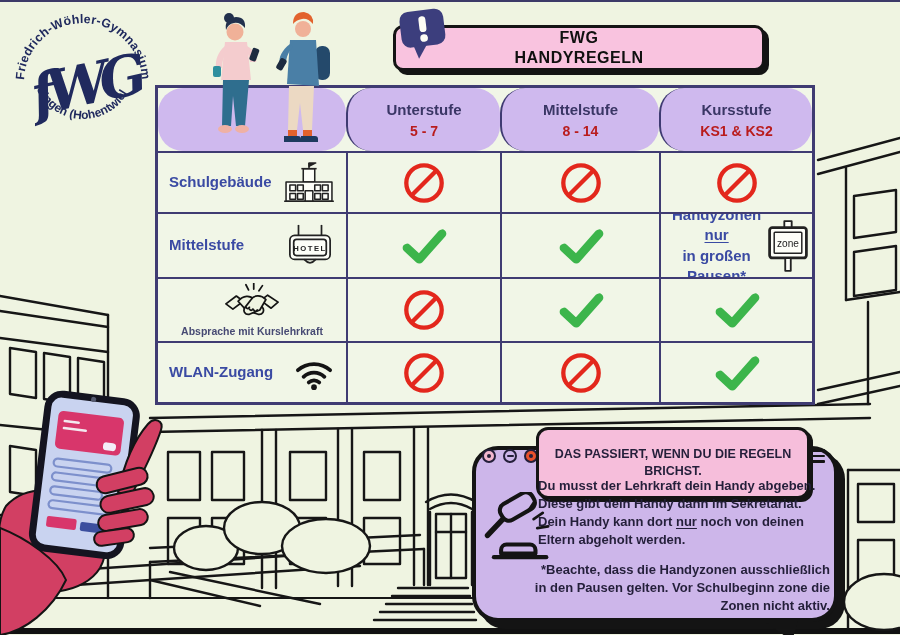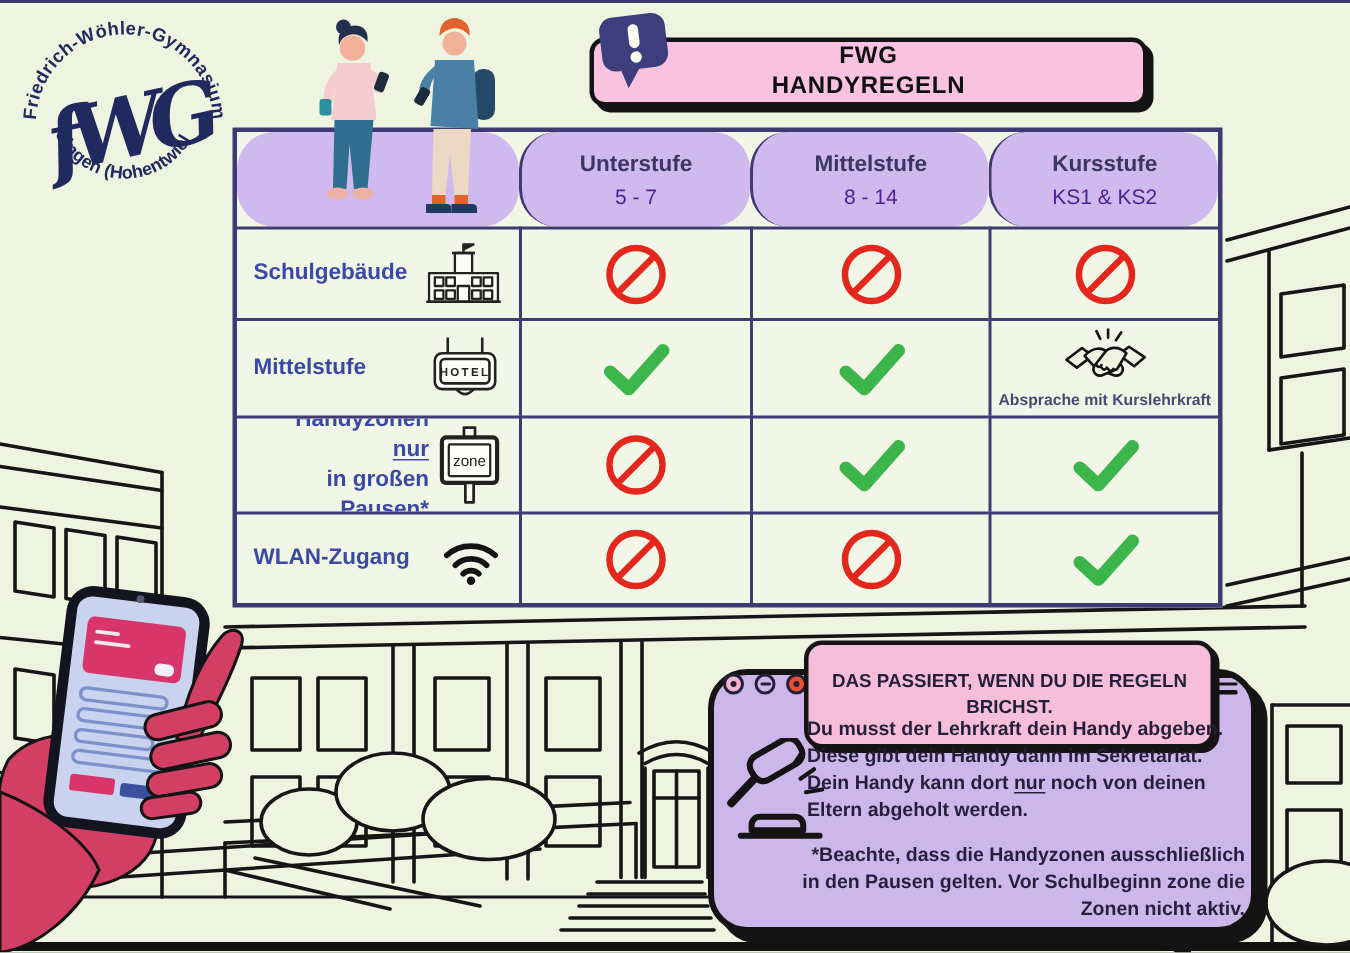--- a/index.html
+++ b/index.html
@@ -27,23 +27,23 @@
   
   #rules-table { left:155px; top:85px; width:660px; height:320px; z-index:4;
     background:#f1f6e7; border:3px solid #3f3b72; display:grid;
     grid-template-columns:188px 154px 159px 153px;
     grid-template-rows:63px 61px 65px 64px 61px; }
   .tc { border-left:2px solid #3f3b72; border-top:2px solid #3f3b72;
     display:flex; flex-direction:column; align-items:center; justify-content:center; overflow:hidden; }
   #rules-table > .tc:nth-child(4n+1){ border-left:none; }
   #rules-table > .tc:nth-child(-n+4){ border-top:none; background:#cfb9ee;border-radius:25px; }
   .colname { font-size:15px; font-weight:bold; color:#3a3665; }
-  .colrange { font-size:14px; font-weight:normal; color:#4c1d95; margin-top:5px; }
+  .colrange { font-size:14px; font-weight:bold; color:#b91c1c; margin-top:5px; }
   .lab { flex-direction:row; justify-content:space-between; padding:0 10px 0 11px; gap:4px; }
-  .lab-text { font-size:15px; font-weight:bold; color:#3a4aa3; line-height:1.35; text-align:right; }
+  .lab-text { font-size:15px; font-weight:bold; color:#3a4aa3; line-height:1.35; text-align:center; }
   .lab-text u { text-underline-offset:2px; }
   .cellnote { font-size:10.5px; font-weight:600; color:#474a74; margin-top:2px; white-space:nowrap; }
   .icon { display:flex; justify-content:center; }
 
   
   #punish-box { left:472px; top:446px; width:366px; height:176px; background:#cdb6ea;
     border:4px solid #141414; border-radius:26px; box-shadow:7px 7px 0 #141414; z-index:8; }
   #punish-tail { left:764px; top:621px; width:0; height:0; z-index:8;
     border-left:28px solid transparent; border-right:6px solid transparent; border-top:20px solid #141414; }
   #punish-heading { left:536px; top:427px; width:274px; min-height:44px; background:#f6bedb;
@@ -283,48 +283,48 @@
           </svg>
         </span>
       </div>
       <div class="tc cell">
         <span class="icon">
           <svg viewBox="0 0 48 40" width="46" height="38">
             <path d="M6 22 L19 34 L43 7" fill="none" stroke="#3cb54b" stroke-width="9" stroke-linecap="round" stroke-linejoin="round"></path>
           </svg>
         </span>
       </div>
+      <div class="tc lab">
+        <div class="lab-text"><span>Handyzonen </span><u>nur</u><br><span>in großen Pausen*</span></div>
+        <span class="icon">
+          <svg viewBox="0 0 50 56" width="46" height="52">
+    <g stroke="#222" fill="#fdfef8" stroke-linejoin="round">
+      <rect x="21" y="1" width="8" height="8" stroke-width="2"></rect>
+      <rect x="5" y="8" width="40" height="33" rx="3" stroke-width="3"></rect>
+      <rect x="10" y="13" width="30" height="23" rx="1" stroke-width="1.6"></rect>
+      <rect x="22" y="41" width="6" height="14" stroke-width="2"></rect>
+    </g>
+    <text x="25" y="29" text-anchor="middle" font-size="11" fill="#222" font-family="'Liberation Sans',sans-serif">zone</text>
+  </svg>
+        </span>
+      </div>
       <div class="tc cell">
         <span class="icon">
           <svg viewBox="0 0 64 46" width="58" height="40">
     <g stroke="#141414" stroke-width="2" fill="none" stroke-linecap="round" stroke-linejoin="round">
       <path d="M28,8 l-3,-6 M34,7 l0,-7 M40,9 l4,-6"></path>
       <path d="M2,24 l12,-9 l8,6 l-12,9 Z" fill="#eff4e1"></path>
       <path d="M62,22 l-12,-8 l-8,6 l12,9 Z" fill="#eff4e1"></path>
       <path d="M16,21 C22,14 30,14 34,19 L44,28 C47,32 44,37 39,36 L25,31 Z" fill="#eff4e1"></path>
       <path d="M48,19 C42,13 34,14 31,19 L24,28 C21,32 24,37 29,36 L41,31 Z" fill="#eff4e1"></path>
       <path d="M29,30 q2,3 4,0 M34,31 q2,3 4,0 M25,28 q2,3 4,0"></path>
     </g>
   </svg>
         </span>
         <div class="cellnote">Absprache mit Kurslehrkraft</div>
-      </div>
-      <div class="tc lab">
-        <div class="lab-text"><span>Handyzonen </span><u>nur</u><br><span>in großen Pausen*</span></div>
-        <span class="icon">
-          <svg viewBox="0 0 50 56" width="46" height="52">
-    <g stroke="#222" fill="#fdfef8" stroke-linejoin="round">
-      <rect x="21" y="1" width="8" height="8" stroke-width="2"></rect>
-      <rect x="5" y="8" width="40" height="33" rx="3" stroke-width="3"></rect>
-      <rect x="10" y="13" width="30" height="23" rx="1" stroke-width="1.6"></rect>
-      <rect x="22" y="41" width="6" height="14" stroke-width="2"></rect>
-    </g>
-    <text x="25" y="29" text-anchor="middle" font-size="11" fill="#222" font-family="'Liberation Sans',sans-serif">zone</text>
-  </svg>
-        </span>
       </div>
       <div class="tc cell">
         <span class="icon">
           <svg viewBox="0 0 46 46" width="44" height="44">
             <circle cx="23" cy="23" r="18.5" fill="none" stroke="#e3271c" stroke-width="4.5"></circle>
             <line x1="11" y1="35" x2="35" y2="11" stroke="#e3271c" stroke-width="4.5" stroke-linecap="round"></line>
           </svg>
         </span>
       </div>
       <div class="tc cell">

